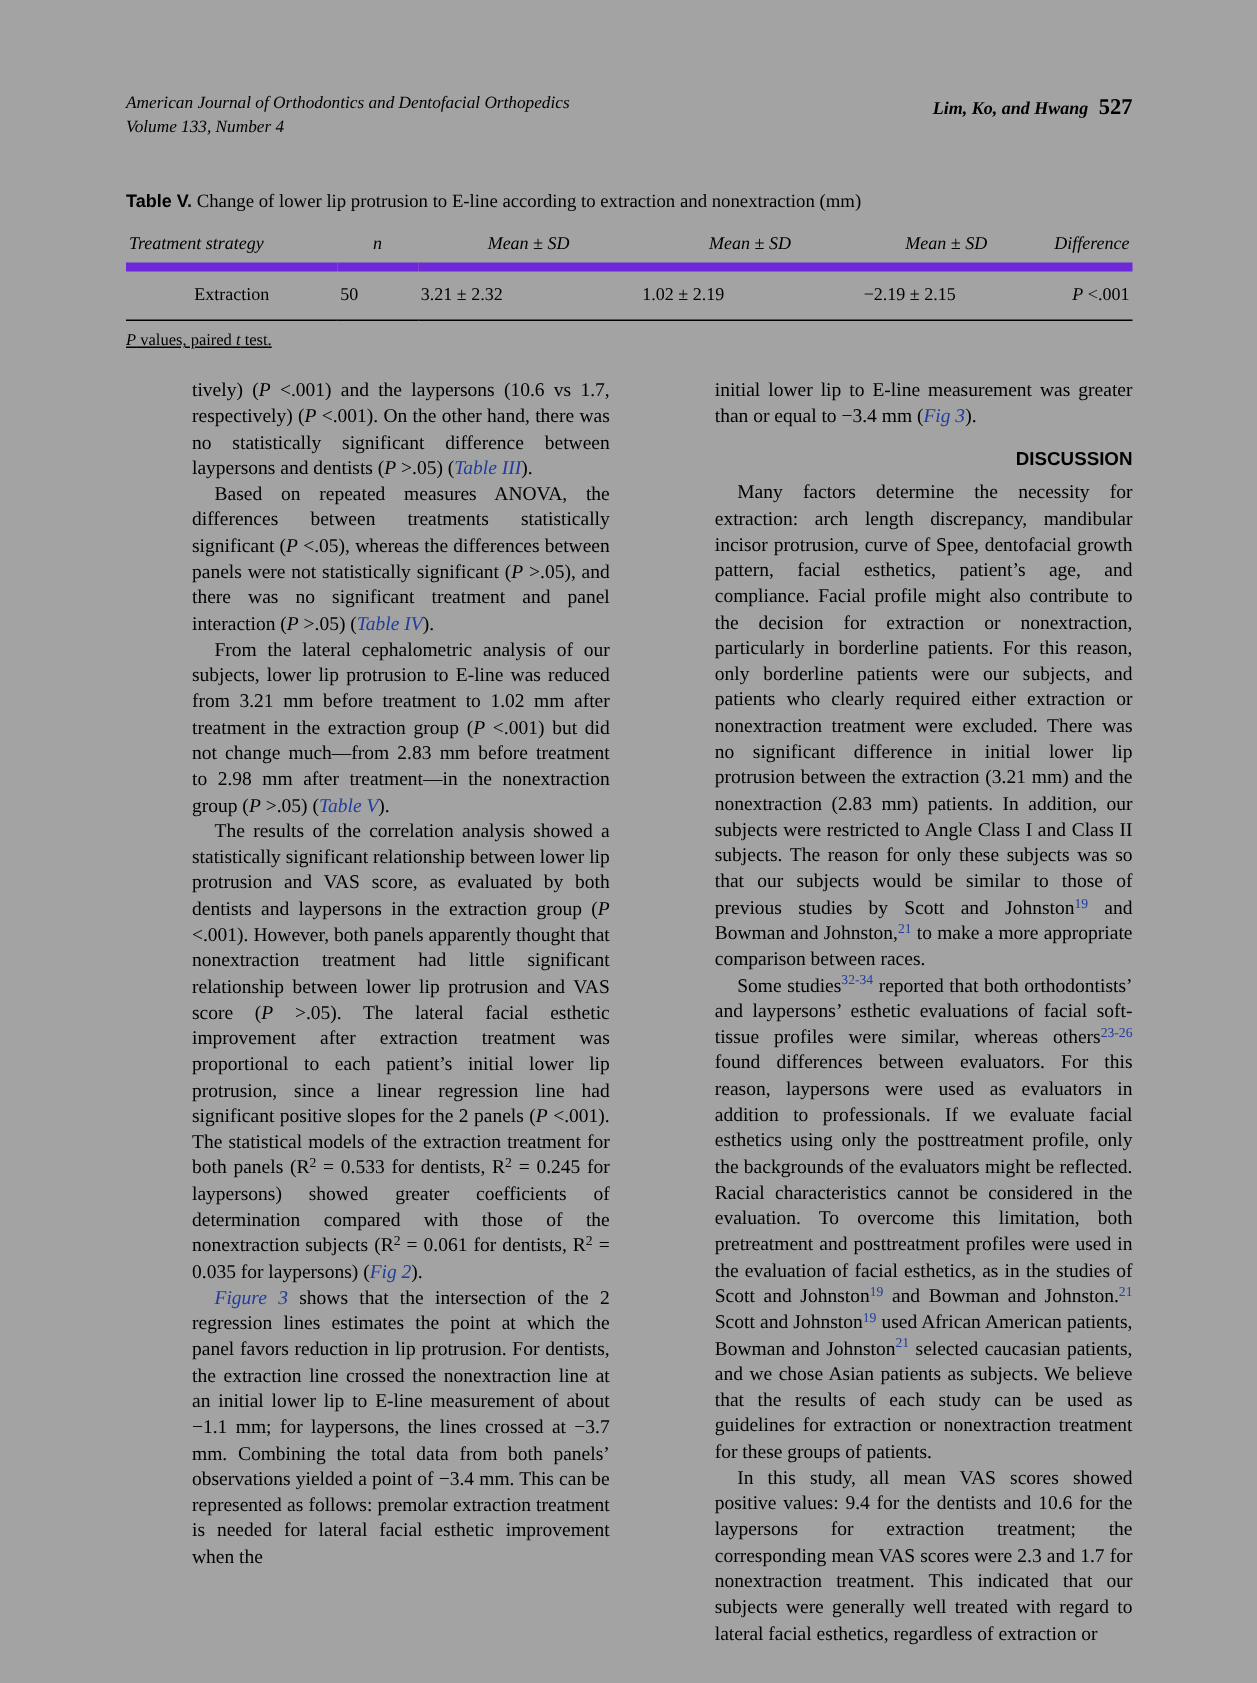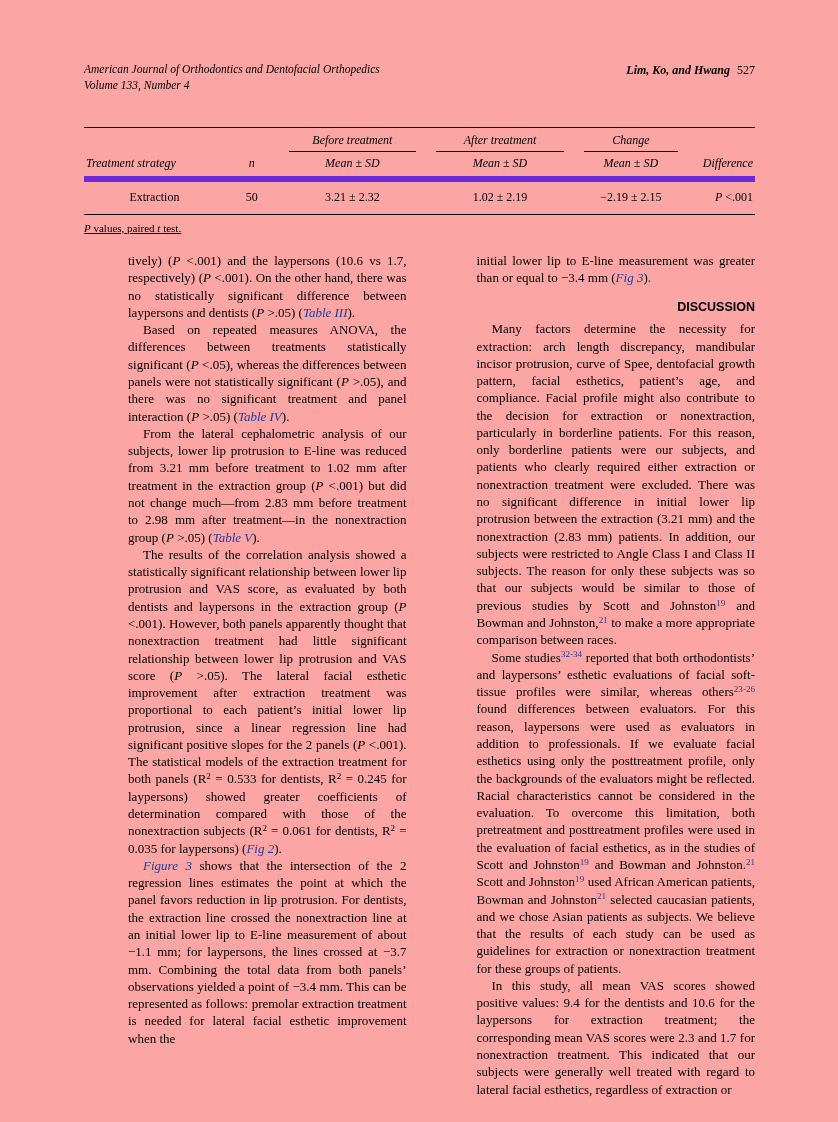--- a/index.html
+++ b/index.html
@@ -3,48 +3,48 @@
 <meta charset="utf-8">
 <title>AJO-DO p.527</title>
 <style>
   :root { --link: #1f3c9e; --ink: #000000; }
   * { margin: 0; padding: 0; box-sizing: border-box; }
   html, body { background: #ffffff; }
   .page {
     position: relative;
     width: 838px; height: 1122px;
     margin: 0 auto;
-    background: #fca5a5;
+    background: #a3a3a3;
     color: var(--ink);
     font-family: "Liberation Serif", "DejaVu Serif", serif;
     overflow: hidden;
   }
   .content { position: absolute; left: 84px; top: 62px; width: 671px; }
 
   
   .running-head { display: flex; justify-content: space-between; align-items: flex-start; font-size: 11.5px; line-height: 1.35; }
   .rh-left { font-style: italic; }
   .rh-right { white-space: nowrap; }
   .rh-authors { font-style: italic; font-size: 12px; font-weight: bold; }
-  .rh-page { font-weight: normal; font-size: 12px; margin-left: 7px; text-align: center; }
+  .rh-page { font-weight: bold; font-size: 15px; margin-left: 7px; text-align: center; }
 
   
   .table-block { margin-top: 34px; }
   .table-caption { font-size: 12.5px; }
   .caption-label { font-family: "Liberation Sans", "DejaVu Sans", sans-serif; font-weight: bold; font-size: 12px; }
   .results-table { width: 100%; border-collapse: collapse; margin-top: 9px; font-size: 12px; }
   col.c0 { width: 21%; } col.c1 { width: 8%; } col.c2 { width: 22%; }
   col.c3 { width: 22%; } col.c4 { width: 17%; } col.c5 { width: 10%; }
   .results-table th { font-weight: normal; font-style: italic; }
   .group-row th { border-top: 1px solid #000; text-align: center; padding-top: 3px; }
   .group-row th.group span { display: block; margin: 0 10px; padding: 2px 0 3px; border-bottom: 1px solid #000; }
   .sub-row th { border-bottom: 6px solid #6d28d9; padding: 4px 2px 5px; text-align: center; }
   .sub-row th:first-child { text-align: left; }
   .sub-row th:last-child { text-align: right; }
-  .results-table tbody td { text-align: center; padding: 4px 2px; }
+  .results-table tbody td { padding: 4px 2px; }
   .results-table tbody tr:first-child td { padding-top: 8px; }
   .results-table tbody tr:last-child td { padding-bottom: 9px; border-bottom: 1px solid #000; }
   .results-table tbody td:first-child { text-align: center; }
   .results-table tbody td:last-child { text-align: right; }
   .table-footnote { margin-top: 7px; font-size: 11px; text-decoration: underline; }
 
   
   .body-columns { margin-top: 18px; display: flex; gap: 26px; }
   .col { flex: 1 1 0; font-size: 13px; line-height: 1.33; text-align: justify; margin-left: 44px; }
   .body-para { margin: 0; }
@@ -71,44 +71,34 @@
       <div class="rh-left">
         <div>American Journal of Orthodontics and Dentofacial Orthopedics</div>
         <div>Volume 133, Number 4</div>
       </div>
       <div class="rh-right">
         <span class="rh-authors">Lim, Ko, and Hwang</span><span class="rh-page">527</span>
       </div>
     </div>
 
     <div class="table-block">
+      <p class="table-caption">
+        <span class="caption-label">Table V.</span>
+        <span class="caption-text">Change of lower lip protrusion to E-line according to extraction and nonextraction (mm)</span>
+      </p>
       <table class="results-table">
         <colgroup>
           <col class="c0">
             <col class="c1">
             <col class="c2">
             <col class="c3">
             <col class="c4">
             <col class="c5">
         </colgroup>
         <thead>
-          <tr class="group-row">
-            <th class="blank"></th>
-            <th class="blank"></th>
-            <th class="group">
-                <span>Before treatment</span>
-              </th>
-            <th class="group">
-                <span>After treatment</span>
-              </th>
-            <th class="group">
-                <span>Change</span>
-              </th>
-            <th class="blank"></th>
-          </tr>
           <tr class="sub-row">
             <th>Treatment strategy</th>
             <th>n</th>
             <th>Mean ± SD</th>
             <th>Mean ± SD</th>
             <th>Mean ± SD</th>
             <th>Difference</th>
           </tr>
         </thead>
         <tbody>

